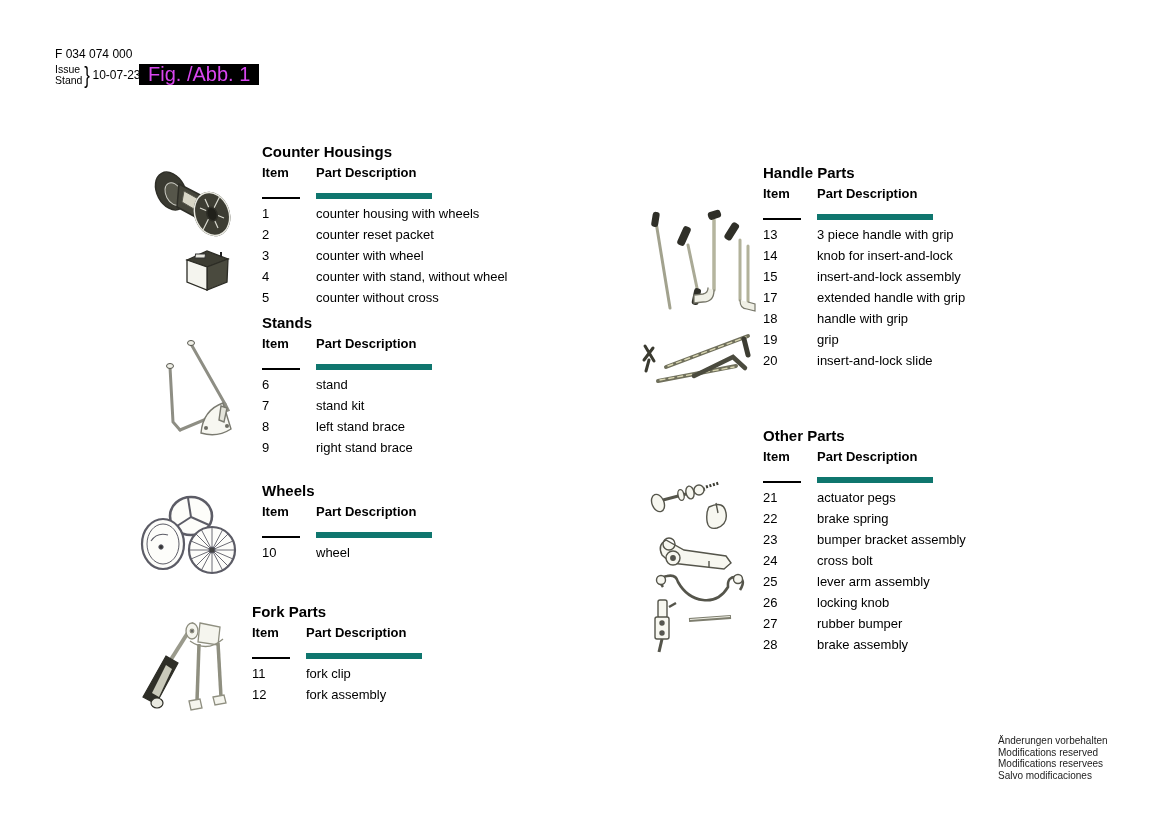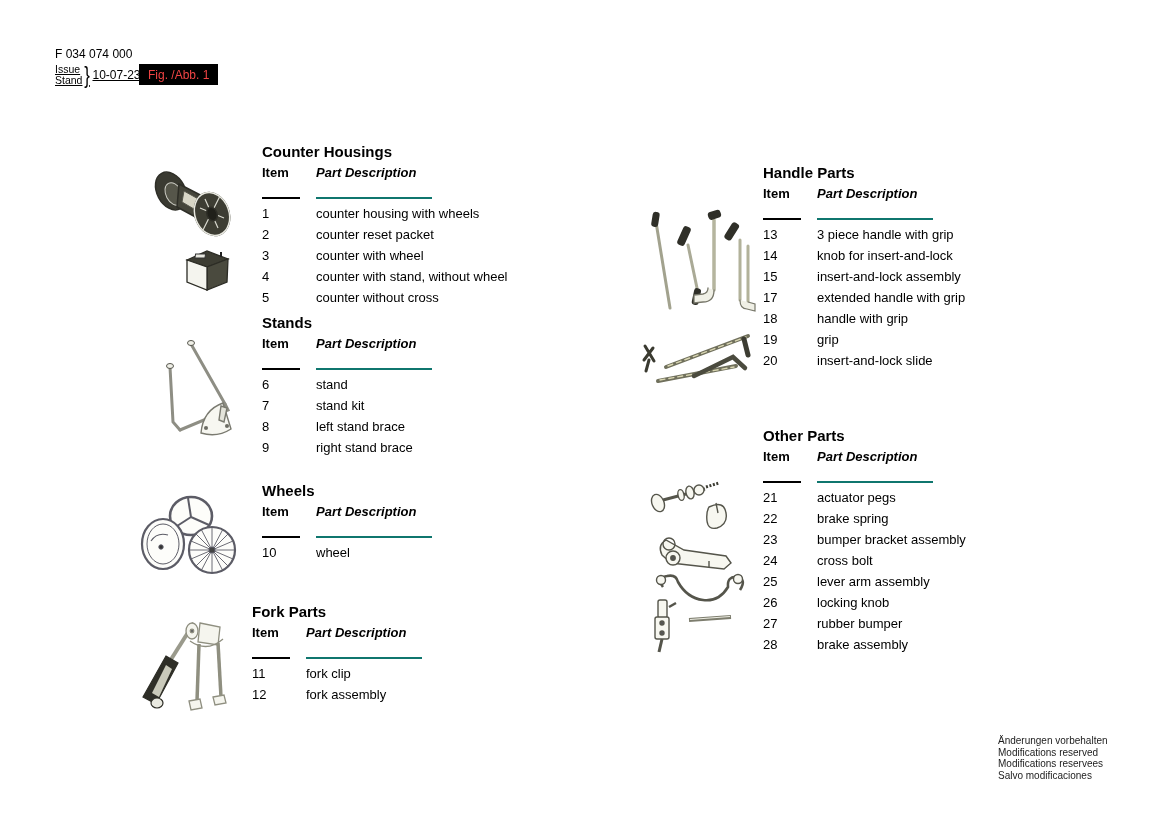--- a/index.html
+++ b/index.html
@@ -3,36 +3,36 @@
 <meta charset="utf-8">
 <style>
   html,body { margin:0; padding:0; background:#888; }
   .page {
     position:relative; width:1168px; height:825px; margin:0 auto;
     background:#ffffff; overflow:hidden;
     font-family:"Liberation Sans", sans-serif; color:#000;
   }
   
   .part-number { position:absolute; left:55px; top:47px; font-size:12px; }
-  .issue-block { position:absolute; left:55px; top:61px; display:flex; align-items:center;text-decoration:underline; }
+  .issue-block { position:absolute; left:55px; top:61px; display:flex; align-items:center; }
   .issue-words { display:flex; flex-direction:column; font-size:10.5px; line-height:11px; }
   .issue-brace { font-size:24px; font-weight:300; margin:0 1px 0 1px; transform:scaleX(.7); }
   .issue-date  { font-size:12px; }
   .figure-box {
     position:absolute; left:139px; top:64px; height:21px; padding:0 9px;
-    background:#000; color:#ef4444; font-size:12px;
+    background:#000; color:#d946ef; font-size:20px;
     display:flex; align-items:center; white-space:nowrap;
   }
   
   .sec { position:absolute; }
   .sec-title { font-size:15px; font-weight:700; line-height:18px; margin:0 0 4px 0; }
   .thead { display:flex; font-size:13px; font-weight:700; line-height:16px; }
   .col-item { width:38px; border-bottom:2px solid #000; padding-bottom:16px; }
   .col-spacer { width:16px; }
-  .col-desc { width:116px; border-bottom:2px solid #0f766e; padding-bottom:2px; white-space:nowrap;font-style:italic; }
+  .col-desc { width:116px; border-bottom:6px solid #0f766e; padding-bottom:2px; white-space:nowrap; }
   .tbody { margin-top:4px; }
   .trow { display:flex; font-size:13px; line-height:21px; }
   .cell-item { width:54px; }
   .cell-desc { white-space:nowrap; }
   
   .illus { position:absolute; }
   
   .footer-notes {
     position:absolute; left:998px; top:735px; width:175px;
     font-size:10px; line-height:11.5px; color:#1c1c1c;

